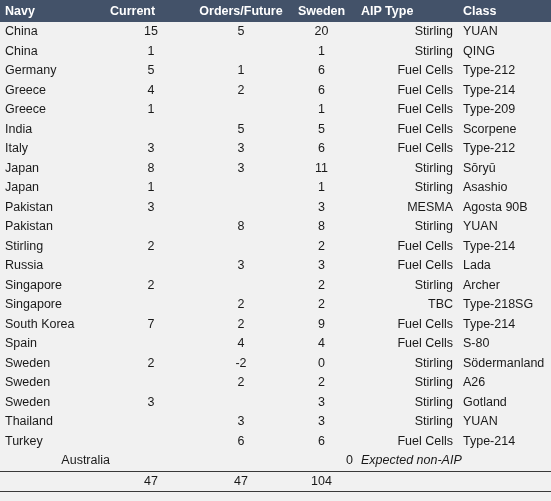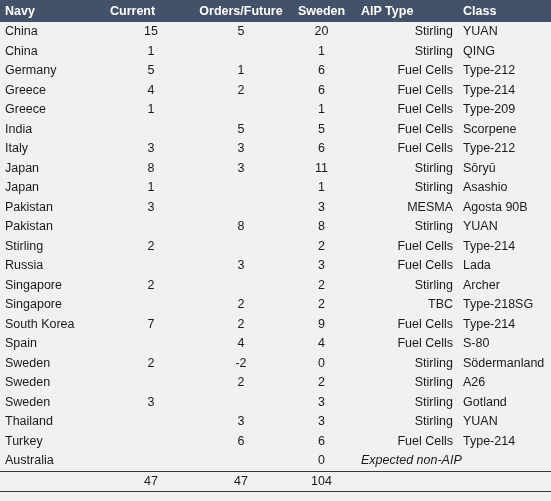--- a/index.html
+++ b/index.html
@@ -62,20 +62,21 @@
   thead .col-aip   { text-align: left; padding-left: 8px !important; margin-top: 48px; }
   thead .col-class { text-align: left; padding-left: 10px !important; }
 
   tr.note-row .note-cell {
     font-style: italic;
     text-align: left;
     padding-left: 8px !important;
   }
   tr.last-data-row td {
     border-bottom: 1.3px solid #3a3a3a;
+    text-align: right;
   }
   tr.totals-row td {
     border-bottom: 1.3px solid #3a3a3a;
     height: 22px;
     line-height: 22px;
   }
 </style>
 </head>
 <body>
 

